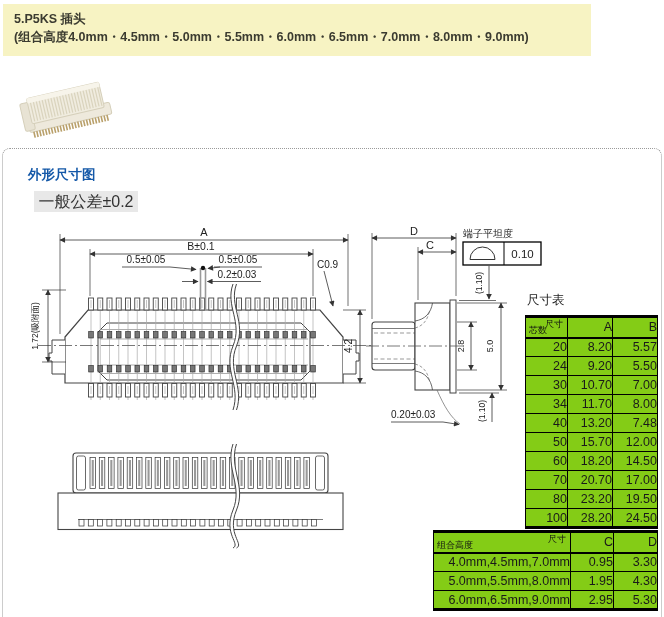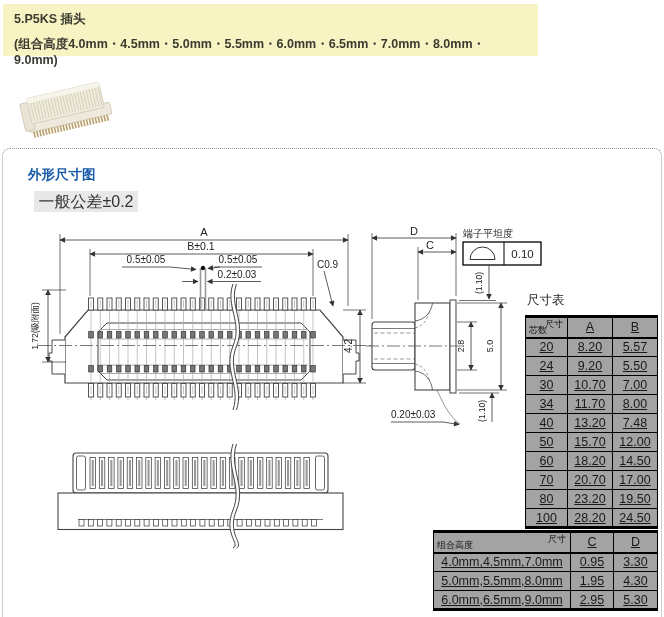--- a/index.html
+++ b/index.html
@@ -1,39 +1,39 @@
 <!DOCTYPE html>
 <html><head>
 <meta charset="utf-8">
 <style>
   html,body{margin:0;padding:0;background:#fff;}
   .page{position:relative;width:664px;height:617px;overflow:hidden;background:#fff;
         font-family:"Liberation Sans",sans-serif;color:#333;}
   
-  .hdr{position:absolute;left:3px;top:4px;width:535px;height:52px;background:#f7f3c3;
+  .hdr{position:absolute;left:3px;top:4px;width:588px;height:52px;background:#f7f3c3;
        box-sizing:border-box;padding:7px 11px;}
   .hdr .t{font-size:12.5px;font-weight:bold;color:#3b3b30;}
-  .hdr .s{font-size:12.5px;font-weight:bold;color:#3b3b30;margin-top:8px;}
+  .hdr .s{font-size:12.5px;font-weight:bold;color:#3b3b30;margin-top:1px;}
   
   .photo{position:absolute;left:10px;top:78px;}
   
   .box{position:absolute;left:2px;top:148px;width:658px;height:500px;
        border:1px dotted #9a9a9a;border-bottom:none;border-radius:8px 8px 0 0;}
   .sec{position:absolute;left:28px;top:166px;font-size:13.5px;font-weight:bold;color:#1458a8;text-align:right;}
   .tol{position:absolute;left:34px;top:191px;width:104px;height:21px;background:#e8e8e8;
        font-size:16px;line-height:21px;text-align:center;color:#333;}
   .draw{position:absolute;left:30px;top:222px;}
   svg text{font-family:"Liberation Sans",sans-serif;fill:#222;}
   .t1title{position:absolute;left:527px;top:292px;font-size:12.5px;color:#222;}
   
   table.dim{border-collapse:collapse;position:absolute;table-layout:fixed;
             border-top:3px solid #000;border-bottom:3px solid #000;
             border-left:1px solid #000;border-right:1px solid #000;}
-  table.dim td{border:1px solid #000;font-size:12.5px;text-align:center;padding:0;
-               height:19px;box-sizing:border-box;background:#a3a3a3;color:#1a1a1a;text-decoration:underline;}
+  table.dim td{border:1px solid #000;font-size:12.5px;text-align:right;padding:0;
+               height:19px;box-sizing:border-box;background:#84cc16;color:#1a1a1a;}
   table.dim tr.h td{height:21px;border-bottom:2px solid #000;}
   .t1{left:525px;top:315px;width:132px;}
   .t2{left:433px;top:530px;width:224px;}
   .t2 td{height:20px;}
   td.gcell{background:#c8c8c8;text-align:right;padding-right:12px;margin-top:48px;}
   td.gcell2{background:#c8c8c8;text-align:center;font-size:12px;}
   td.corner{position:relative;}
   td.diag1{background:linear-gradient(to bottom right,
            #c8c8c8 calc(50% - 1px), #f5f5f5 calc(50% - 1px),
            #f5f5f5 calc(50% + 1px), #c8c8c8 calc(50% + 1px));}

